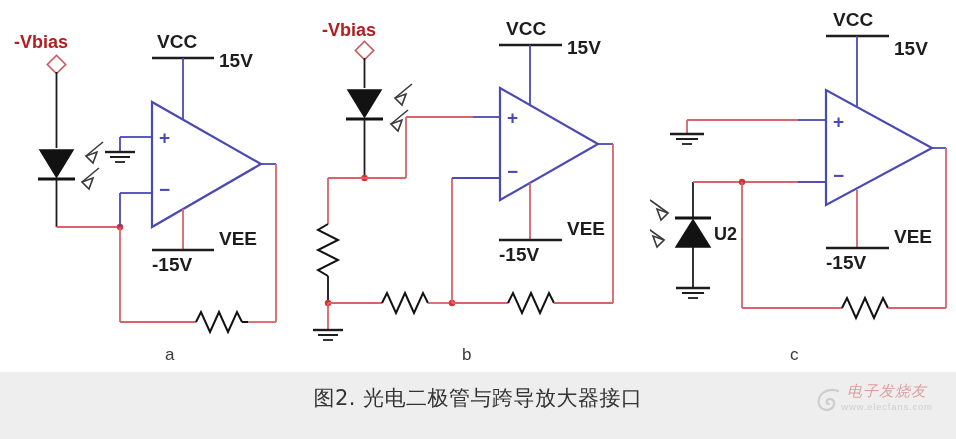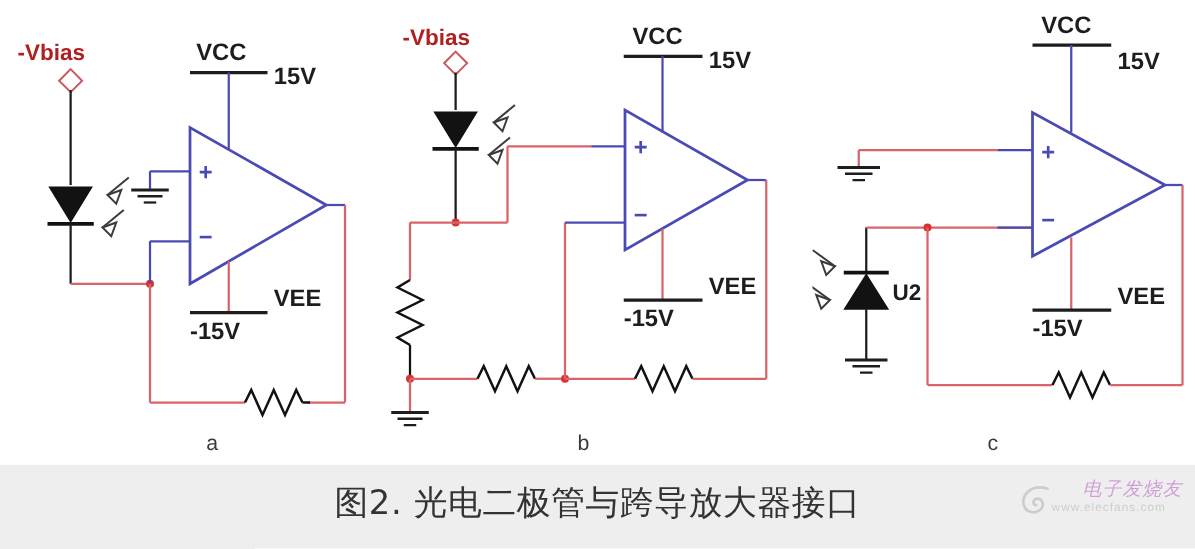--- a/index.html
+++ b/index.html
@@ -28,41 +28,41 @@
     width: 956px;
     height: 67px;
     background: #eeeeee;
   }
   #caption-text {
     position: absolute;
     left: 0; top: 384px;
     width: 956px;
     text-align: center;
     font-family: "DejaVu Sans", "Liberation Sans", sans-serif;
-    font-size: 27px;
+    font-size: 21px;
     color: #333333;
     letter-spacing: 0.5px;
   }
   #watermark {
     position: absolute;
     right: 8px;
     top: 381px;
     width: 120px;
     height: 54px;
     opacity: 0.38;
     pointer-events: none;
   }
   #watermark .wm-cn {
     font-family: "DejaVu Sans", sans-serif;
     font-size: 15px;
-    color: #a21caf;
+    color: #b91c1c;
     font-style: italic;
     letter-spacing: 1px;
     line-height: 20px;
-    text-align: right;
+    text-align: center;
     padding-right: 2px;
   }
   #watermark .wm-url {
     font-family: "Liberation Sans", sans-serif;
     font-size: 9.5px;
     color: #9a9a9a;
     letter-spacing: 0.8px;
     text-align: center;
     padding-right: 2px;
   }

